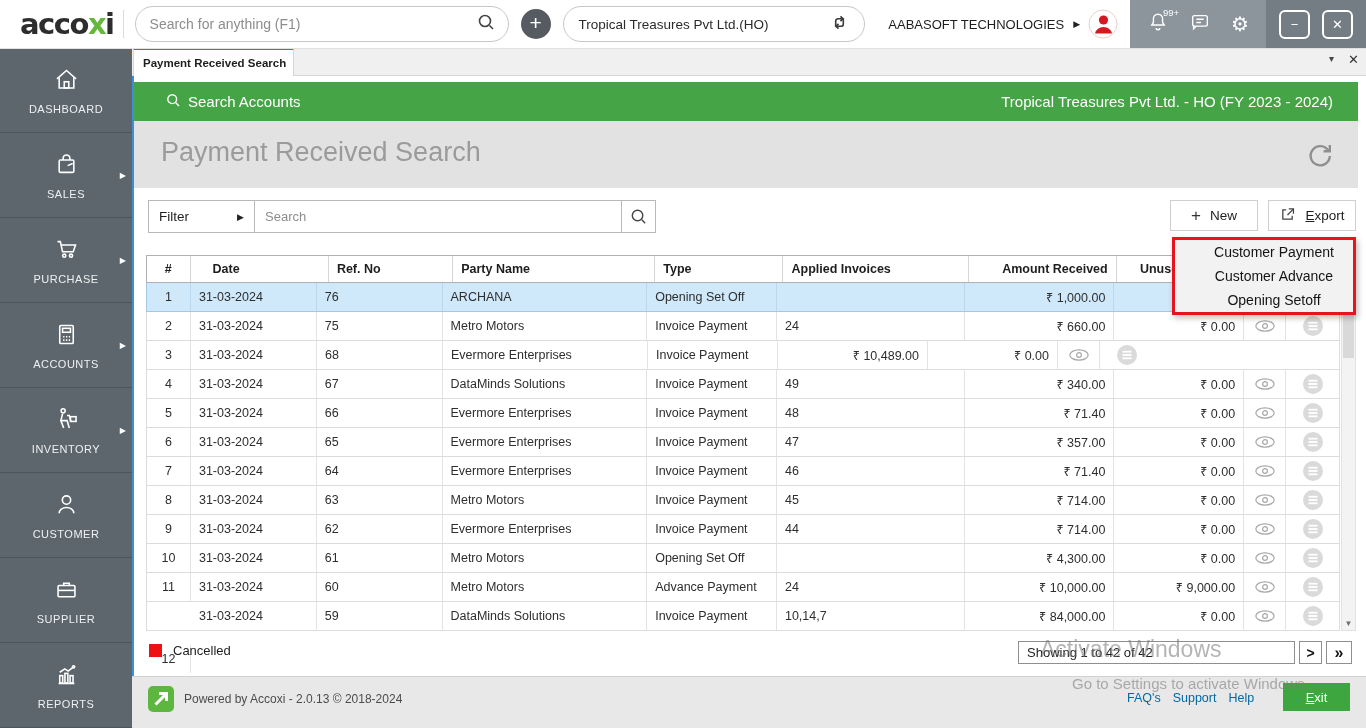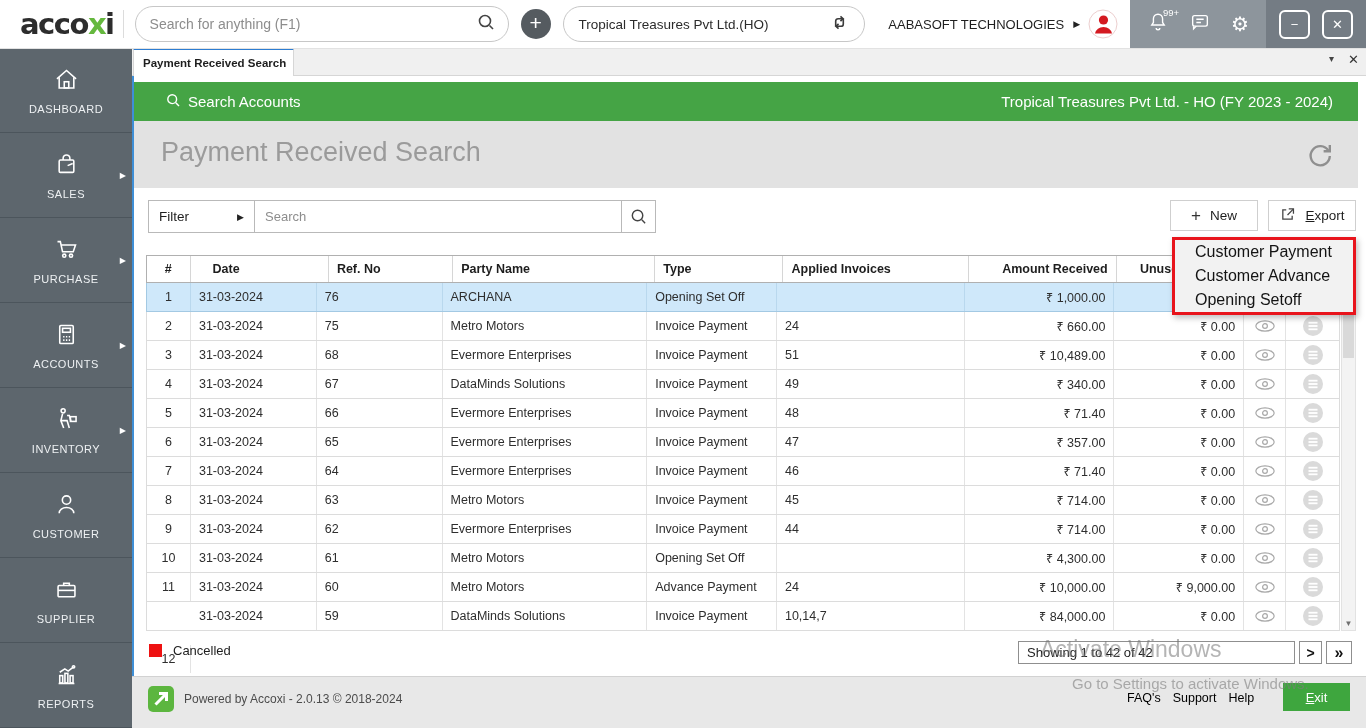--- a/index.html
+++ b/index.html
@@ -66,21 +66,21 @@
                align-items:center;justify-content:center;cursor:pointer;}
   .toolbtn{position:absolute;top:200px;height:31px;background:#fff;border:1px solid #cfcfcf;display:flex;
            align-items:center;justify-content:center;gap:9px;font-size:13.5px;color:#1e1e1e;
            box-sizing:border-box;cursor:pointer;z-index:2;}
   #new-btn{left:1170px;width:88px;}
   #export-btn{left:1268px;width:88px;}
   .plus-glyph{font-size:17px;color:#333;font-weight:400;}
   
   .new-menu{position:absolute;left:1172px;top:237px;width:178px;background:#f2f2f2;
             border:3px solid #e8141c;box-shadow:2px 3px 6px rgba(0,0,0,.25);z-index:40;}
-  .menu-item{height:24px;line-height:24px;padding-left:20px;font-size:16px;color:#141414;cursor:pointer;}
+  .menu-item{height:24px;line-height:24px;padding-left:20px;font-size:14px;color:#141414;cursor:pointer;text-align:center;}
   
   .tablewrap{position:absolute;left:146px;top:255px;width:1194px;z-index:2;}
   .thead{display:flex;height:28px;border:1px solid #b0b0b0;box-sizing:border-box;background:#fff;}
   .th{display:flex;align-items:center;height:100%;padding:0 8px;box-sizing:border-box;
       border-right:1px solid #d6d6d6;font-size:12.5px;font-weight:700;color:#1e1e1e;white-space:nowrap;overflow:hidden;}
   .trow{display:flex;height:29px;border:1px solid #dcdcdc;border-top:none;box-sizing:border-box;
         background:#fff;cursor:pointer;}
   .trow.selected{background:#cfe8fa;border-color:#a3c9e3;}
   .td{display:flex;align-items:center;height:100%;padding:0 8px;box-sizing:border-box;
       border-right:1px solid #e3e3e3;font-size:12.5px;color:#2e2e2e;white-space:nowrap;overflow:hidden;}
@@ -103,21 +103,21 @@
   #pg-next{left:1299px;width:23px;font-size:14px;}
   #pg-last{left:1326px;width:26px;font-size:16px;}
   
   .wm1{position:absolute;left:1040px;top:636px;font-size:23px;color:rgba(118,118,118,.55);z-index:60;pointer-events:none;}
   .wm2{position:absolute;left:1072px;top:675px;font-size:15px;color:rgba(125,125,125,.6);z-index:60;pointer-events:none;}
   
   .footer{position:absolute;left:132px;top:676px;width:1234px;height:52px;background:#e8e8e8;
           border-top:1px solid #d2d2d2;z-index:2;}
   .f-logo{position:absolute;left:16px;top:9px;}
   .f-text{position:absolute;left:52px;top:15px;font-size:12px;color:#4c4c4c;}
-  .f-links{position:absolute;left:995px;top:14px;display:flex;gap:12px;font-size:12.5px;color:#000000;}
+  .f-links{position:absolute;left:995px;top:14px;display:flex;gap:12px;font-size:12.5px;color:#0369a1;}
   .f-links span{cursor:pointer;}
   .exit-btn{position:absolute;left:1151px;top:6px;width:67px;height:28px;background:#3ea63e;color:#fff;
             font-size:13px;display:flex;align-items:center;justify-content:center;cursor:pointer;}
   u{text-decoration:underline;}
 </style>
 </head>
 <body>
 
 <div id="app">
 
@@ -375,21 +375,20 @@
               <rect x="6.5" y="13.4" width="9" height="1.8" fill="#fff"></rect>
             </svg>
           </div>
         </div>
         <div class="trow">
           <div class="td al-c" style="width: 44px;">3</div>
           <div class="td " style="width: 126px;">31-03-2024</div>
           <div class="td " style="width: 126px;">68</div>
           <div class="td " style="width: 205px;">Evermore Enterprises</div>
           <div class="td " style="width: 130px;">Invoice Payment</div>
-          <div class="td " style="width: 188px;">51</div>
           <div class="td al-r" style="width: 150px;">₹ 10,489.00</div>
           <div class="td al-r" style="width: 130px;">₹ 0.00</div>
           <div class="td icon-cell" style="width: 42px;">
             <svg width="22" height="14" viewBox="0 0 24 14" fill="none" stroke="#a8a8a8" stroke-width="1.3">
               <ellipse cx="12" cy="7" rx="10" ry="5.6"></ellipse>
               <circle cx="12" cy="7" r="2.6"></circle>
             </svg>
           </div>
           <div class="td icon-cell" style="width: 53px; border-right: none;">
             <svg width="22" height="22" viewBox="0 0 22 22">

